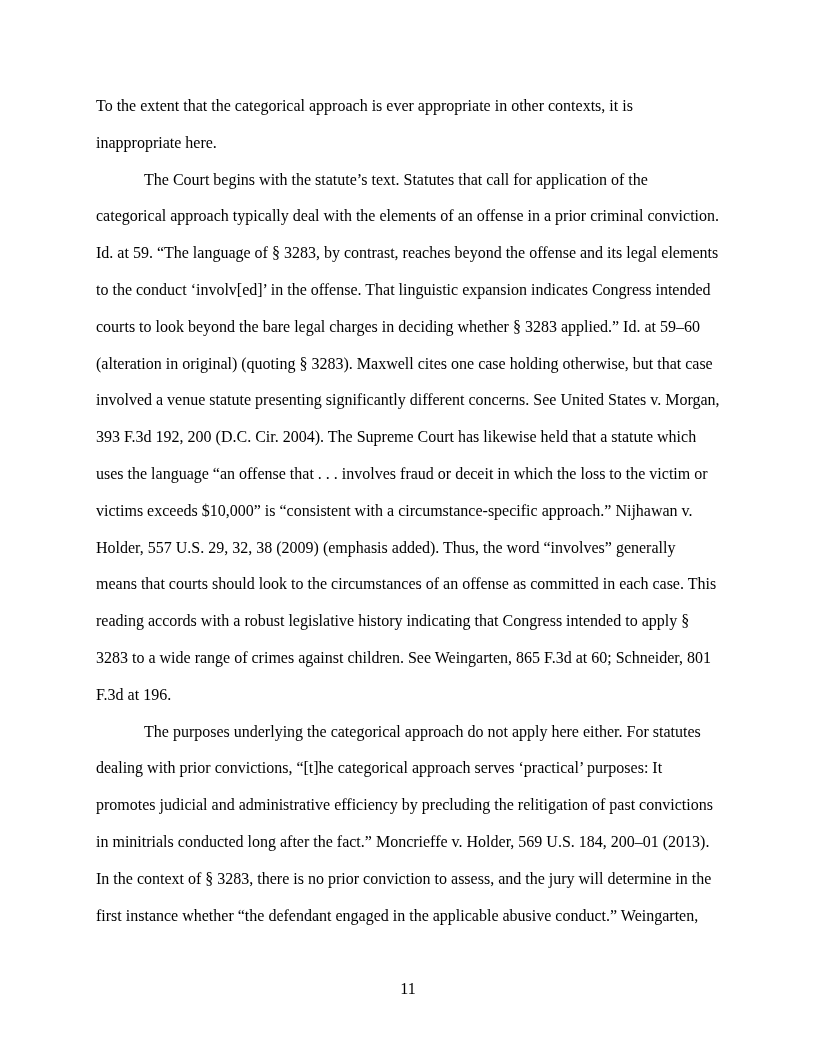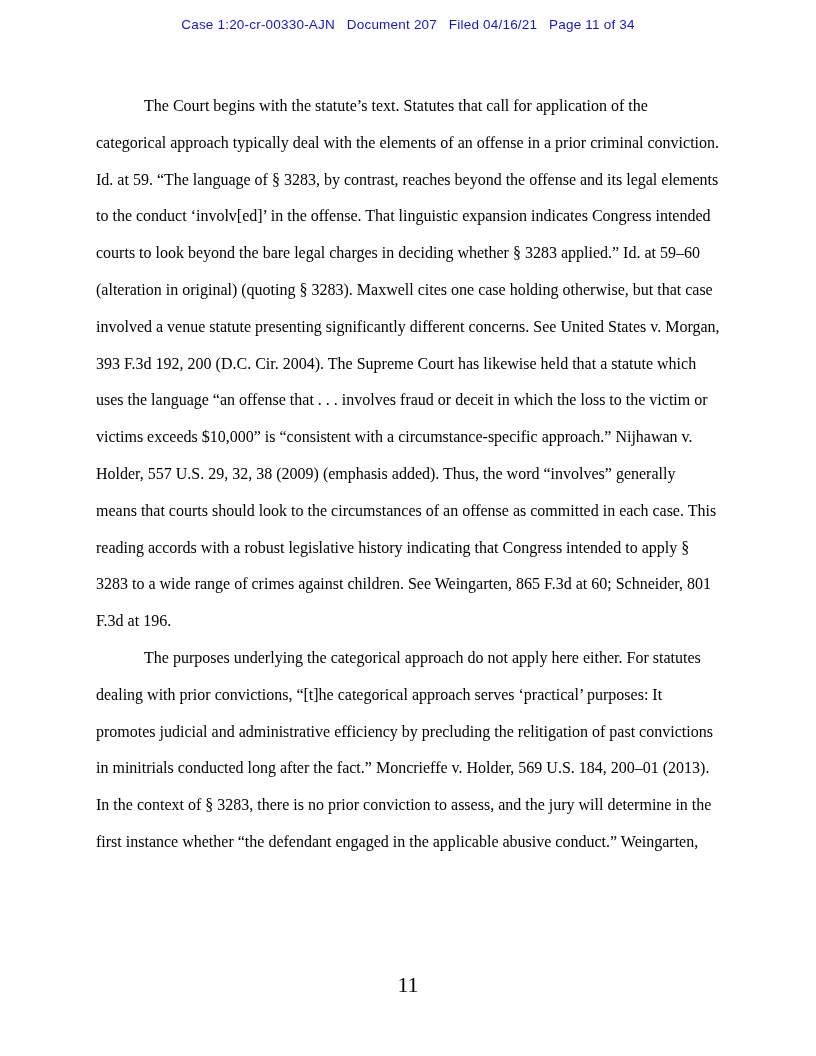--- a/index.html
+++ b/index.html
@@ -44,30 +44,30 @@
     text-indent: 48px;
   }
   .run.italic {
   }
   .page-footer {
     position: absolute;
     bottom: 58px;
     left: 0;
     right: 0;
     text-align: center;
-    font-size: 22px;
+    font-size: 16px;
   }
 </style>
 </head>
 <body>
 
 <div class="page">
 
-  <div class="case-header" style="color: rgb(20, 20, 210);">Case 1:20-cr-00330-AJN   Document 207   Filed 04/16/21   Page 11 of 34</div>
 
   <div class="doc-body">
+      <p class="para"><span class="run">To the extent that the categorical approach is ever appropriate in other contexts, it is inappropriate here.</span></p>
       <p class="para indent"><span class="run">The Court begins with the statute’s text.  Statutes that call for application of the categorical approach typically deal with the elements of an offense in a prior criminal conviction.  </span><span class="run italic">Id.</span><span class="run"> at 59.  “The language of § 3283, by contrast, reaches beyond the offense and its legal elements to the conduct ‘involv[ed]’ in the offense.  That linguistic expansion indicates Congress intended courts to look beyond the bare legal charges in deciding whether § 3283 applied.”  </span><span class="run italic">Id.</span><span class="run"> at 59–60 (alteration in original) (quoting § 3283).  Maxwell cites one case holding otherwise, but that case involved a venue statute presenting significantly different concerns.  </span><span class="run italic">See United States v. Morgan</span><span class="run">, 393 F.3d 192, 200 (D.C. Cir. 2004).  The Supreme Court has likewise held that a statute which uses the language “an </span><span class="run italic">offense that . . . involves</span><span class="run"> fraud or deceit in which the loss to the victim or victims exceeds $10,000” is “consistent with a circumstance-specific approach.”  </span><span class="run italic">Nijhawan v. Holder</span><span class="run">, 557 U.S. 29, 32, 38 (2009) (emphasis added).  Thus, the word “involves” generally means that courts should look to the circumstances of an offense as committed in each case.  This reading accords with a robust legislative history indicating that Congress intended to apply § 3283 to a wide range of crimes against children.  </span><span class="run italic">See Weingarten</span><span class="run">, 865 F.3d at 60; </span><span class="run italic">Schneider</span><span class="run">, 801 F.3d at 196.</span></p>
       <p class="para indent"><span class="run">The purposes underlying the categorical approach do not apply here either.  For statutes dealing with prior convictions, “[t]he categorical approach serves ‘practical’ purposes: It promotes judicial and administrative efficiency by precluding the relitigation of past convictions in minitrials conducted long after the fact.”  </span><span class="run italic">Moncrieffe v. Holder</span><span class="run">, 569 U.S. 184, 200–01 (2013).  In the context of § 3283, there is no prior conviction to assess, and the jury will determine in the first instance whether “the defendant engaged in the applicable abusive conduct.”  </span><span class="run italic">Weingarten</span><span class="run">,</span></p>
     </div>
 
   <div class="page-footer">11</div>
 
 </div>
 
 </body></html>

